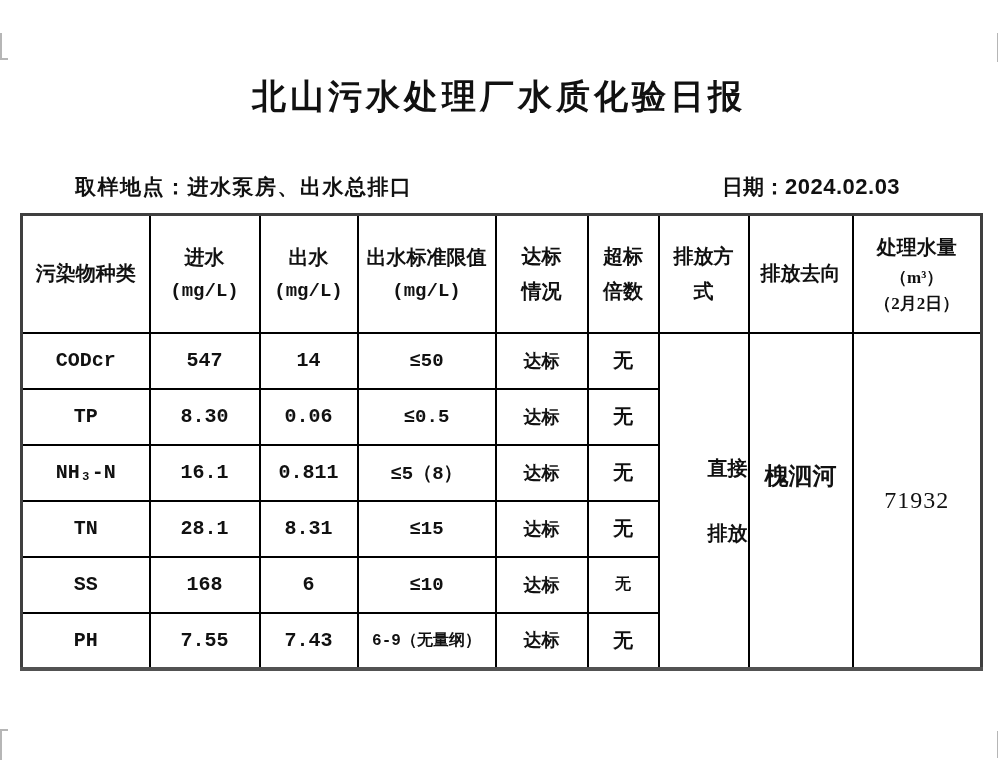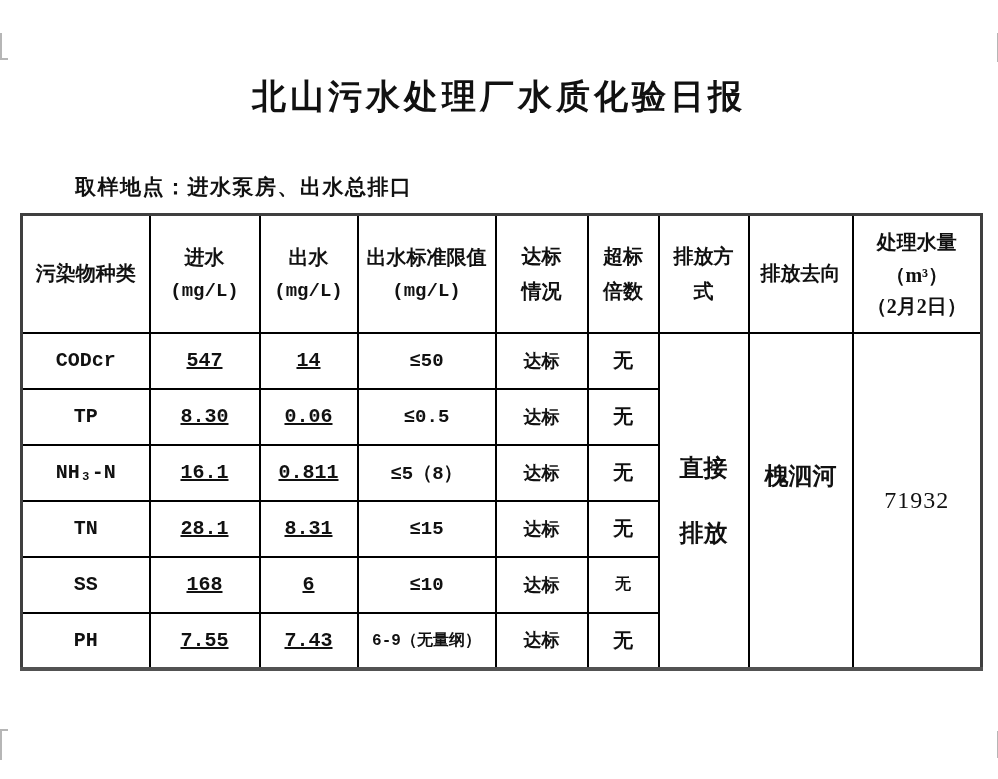--- a/index.html
+++ b/index.html
@@ -37,32 +37,32 @@
   }
   .report th, .report td {
     border:2px solid #000000; text-align:center; vertical-align:middle;
     padding:0; font-weight:700; color:#111111;
   }
   .report thead tr { height:118px; }
   .report tbody tr { height:56px; }
 
   .hl { line-height:1.75; font-size:20px; }          
   .hl-sub { line-height:1.75; font-size:19px; }      
-  .hl-s  { line-height:1.55; font-size:20px; }       
+  .hl-s  { line-height:1.55; font-size:17px; }       
   .mono { font-family:"Liberation Mono","DejaVu Sans Mono",monospace; }
 
   .cell-pollutant { font-size:20px; }
-  .cell-num       { font-size:20px;text-decoration:underline; }
+  .cell-num       { font-size:20px; }
   .cell-limit     { font-size:19px; }
   .cell-limit.small { font-size:16px;margin-top:33px; }
   .cell-status    { font-size:18px; }
   .cell-exceed    { font-size:20px; }
   .cell-exceed.small { font-size:16px; }
 
-  .m-line { font-size:24px; line-height:28px; }
+  .m-line { font-size:20px; line-height:28px;text-align:right; }
   .m-line + .m-line { margin-top:37px; }
   .dest-text { position:relative; top:-24px; font-size:24px; display:inline-block; }
   .volume-text { font-size:24px; font-weight:400; letter-spacing:1px; }
 
   
   .mark { position:absolute; pointer-events:none; }
   .mark-tl { left:0;     top:33px;  width:6px; height:25px; border-left:2px solid #b6b6b6; border-bottom:2px solid #b6b6b6; }
   .mark-tr { left:994px; top:33px;  width:3px; height:29px; border-right:2px solid #b6b6b6; }
   .mark-bl { left:0;     top:729px; width:6px; height:29px; border-left:2px solid #b6b6b6; border-top:2px solid #b6b6b6; }
   .mark-br { left:994px; top:731px; width:3px; height:27px; border-right:2px solid #b6b6b6; }
@@ -74,20 +74,23 @@
 
   <div class="mark mark-tl"></div>
   <div class="mark mark-tr"></div>
   <div class="mark mark-bl"></div>
   <div class="mark mark-br"></div>
 
   <div class="title">北山污水处理厂水质化验日报</div>
 
   <div class="subline">取样地点：进水泵房、出水总排口</div>
 
+  <div class="dateline">
+    <span>日期：</span><span class="num">2024.02.03</span>
+  </div>
 
   <table class="report">
     <colgroup>
       <col style="width:128px">
         <col style="width:110px">
         <col style="width:98px">
       <col style="width:138px">
         <col style="width:92px">
         <col style="width:71px">
       <col style="width:90px">

